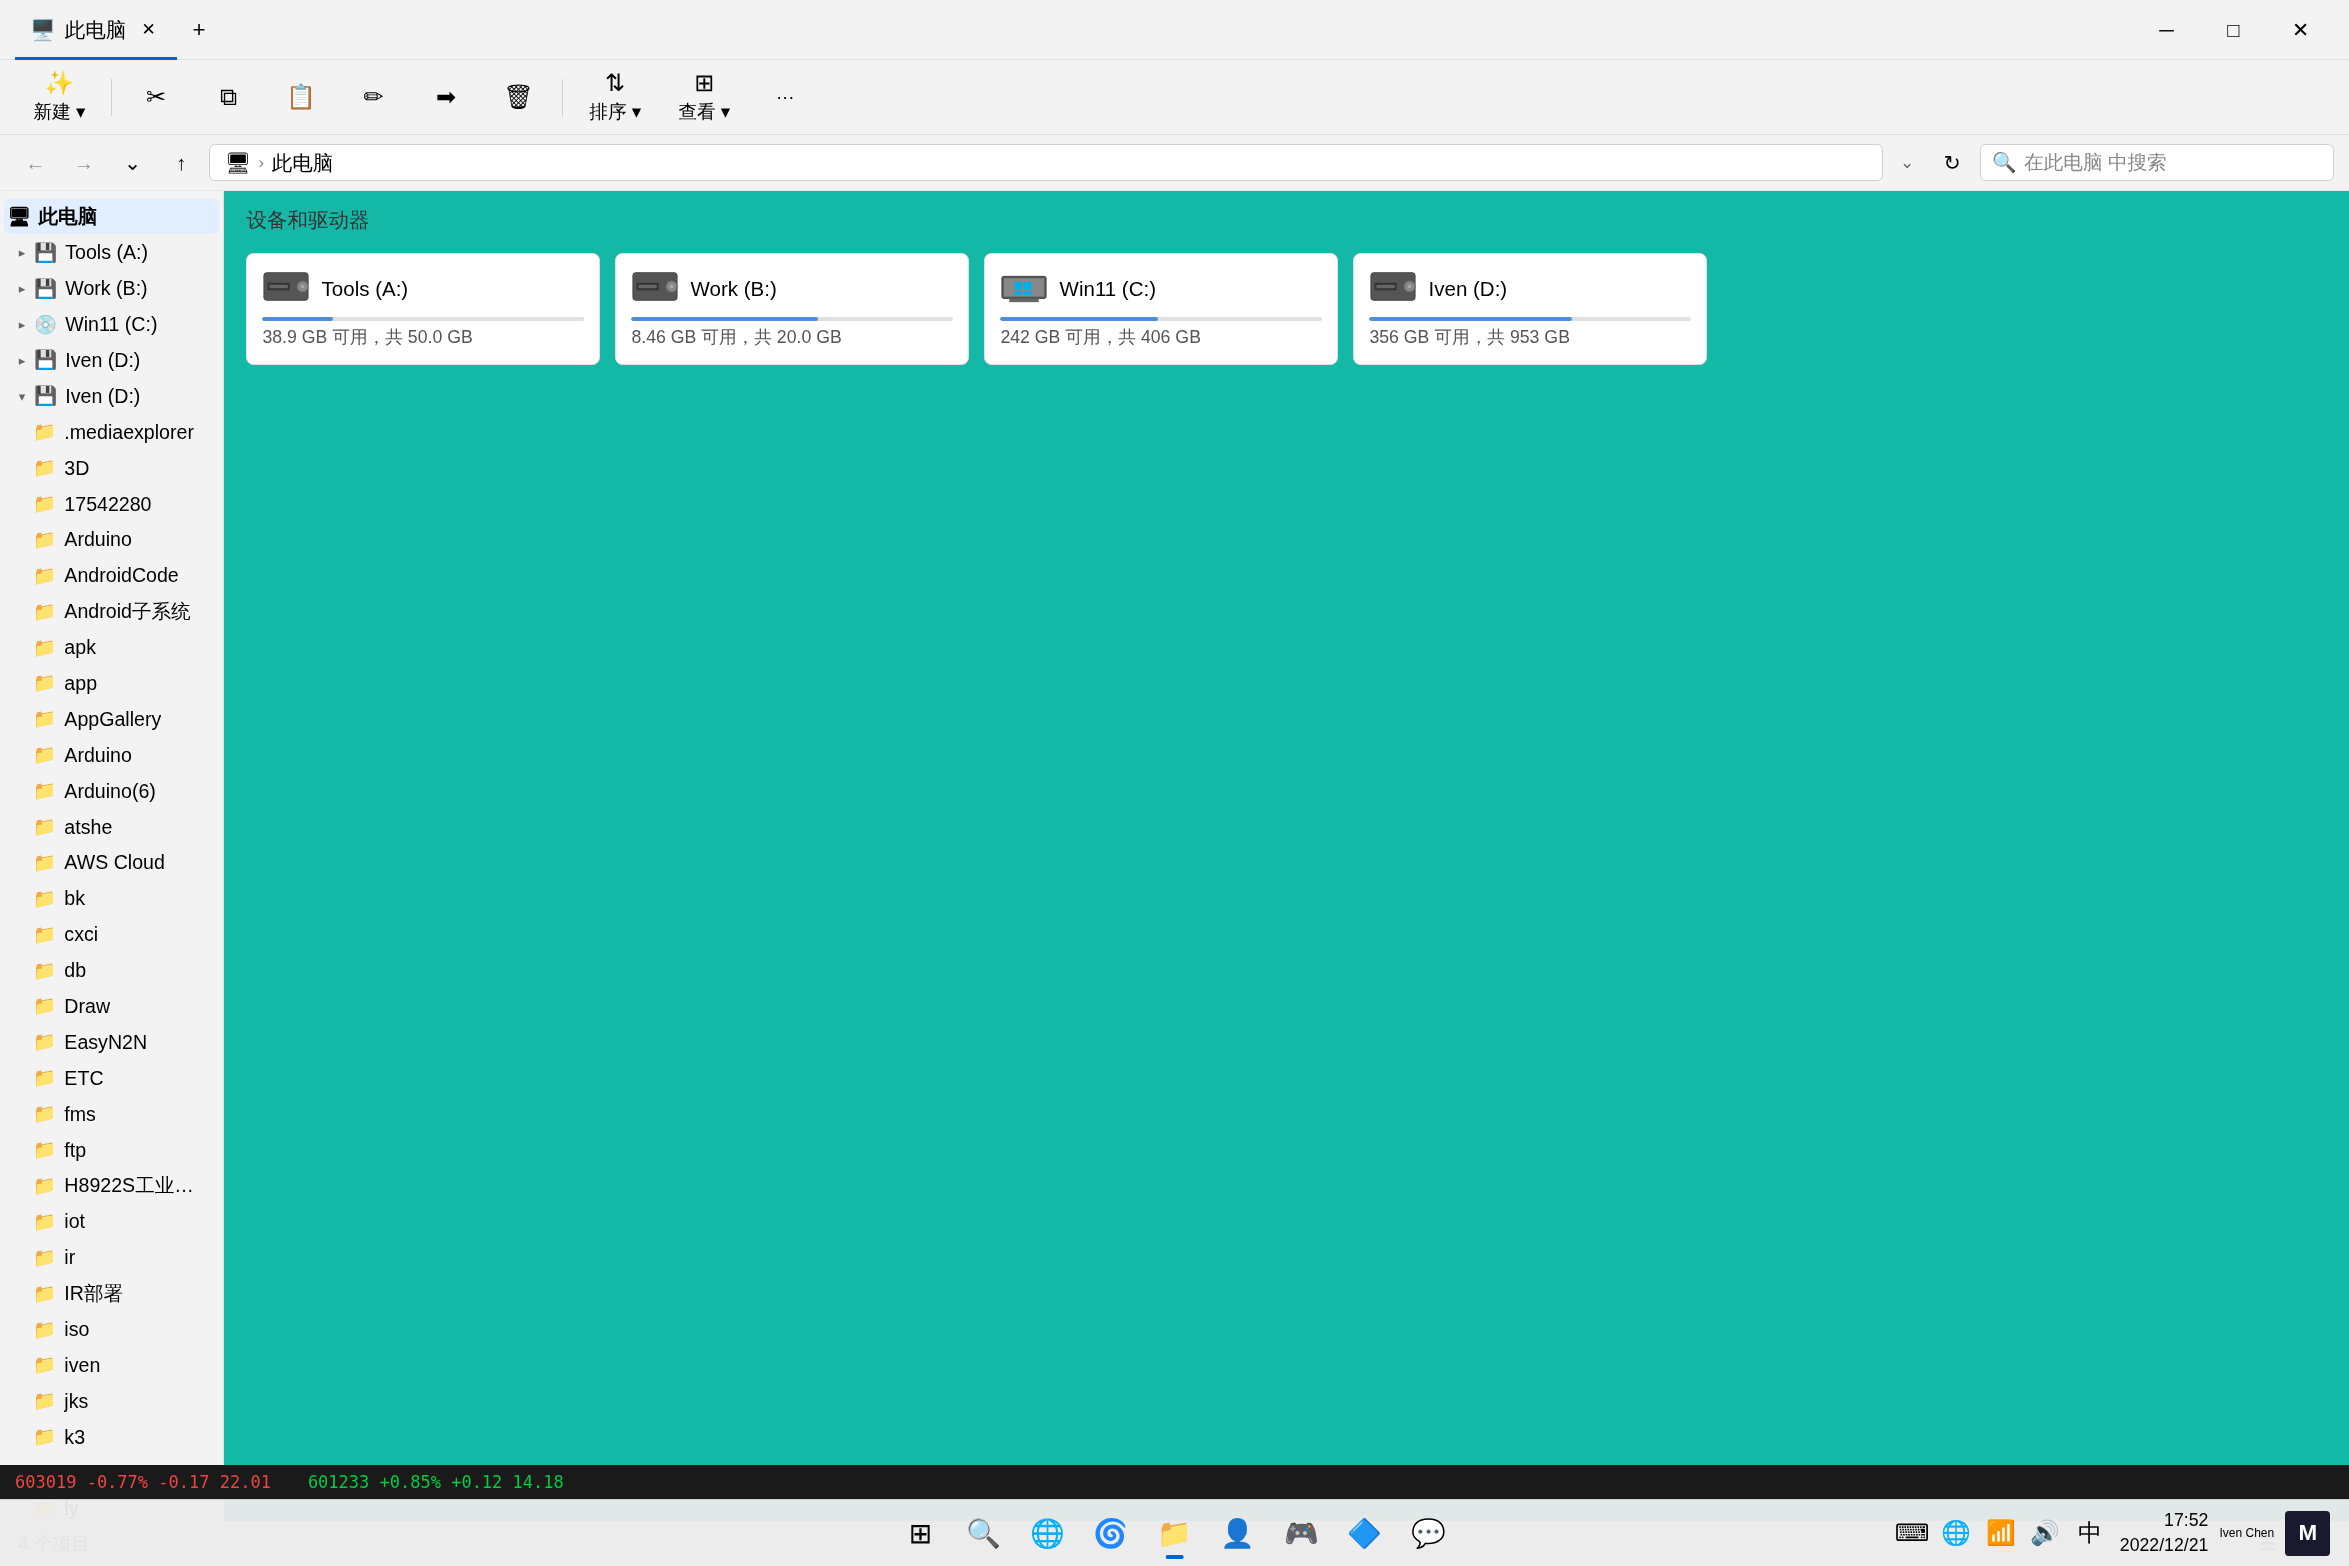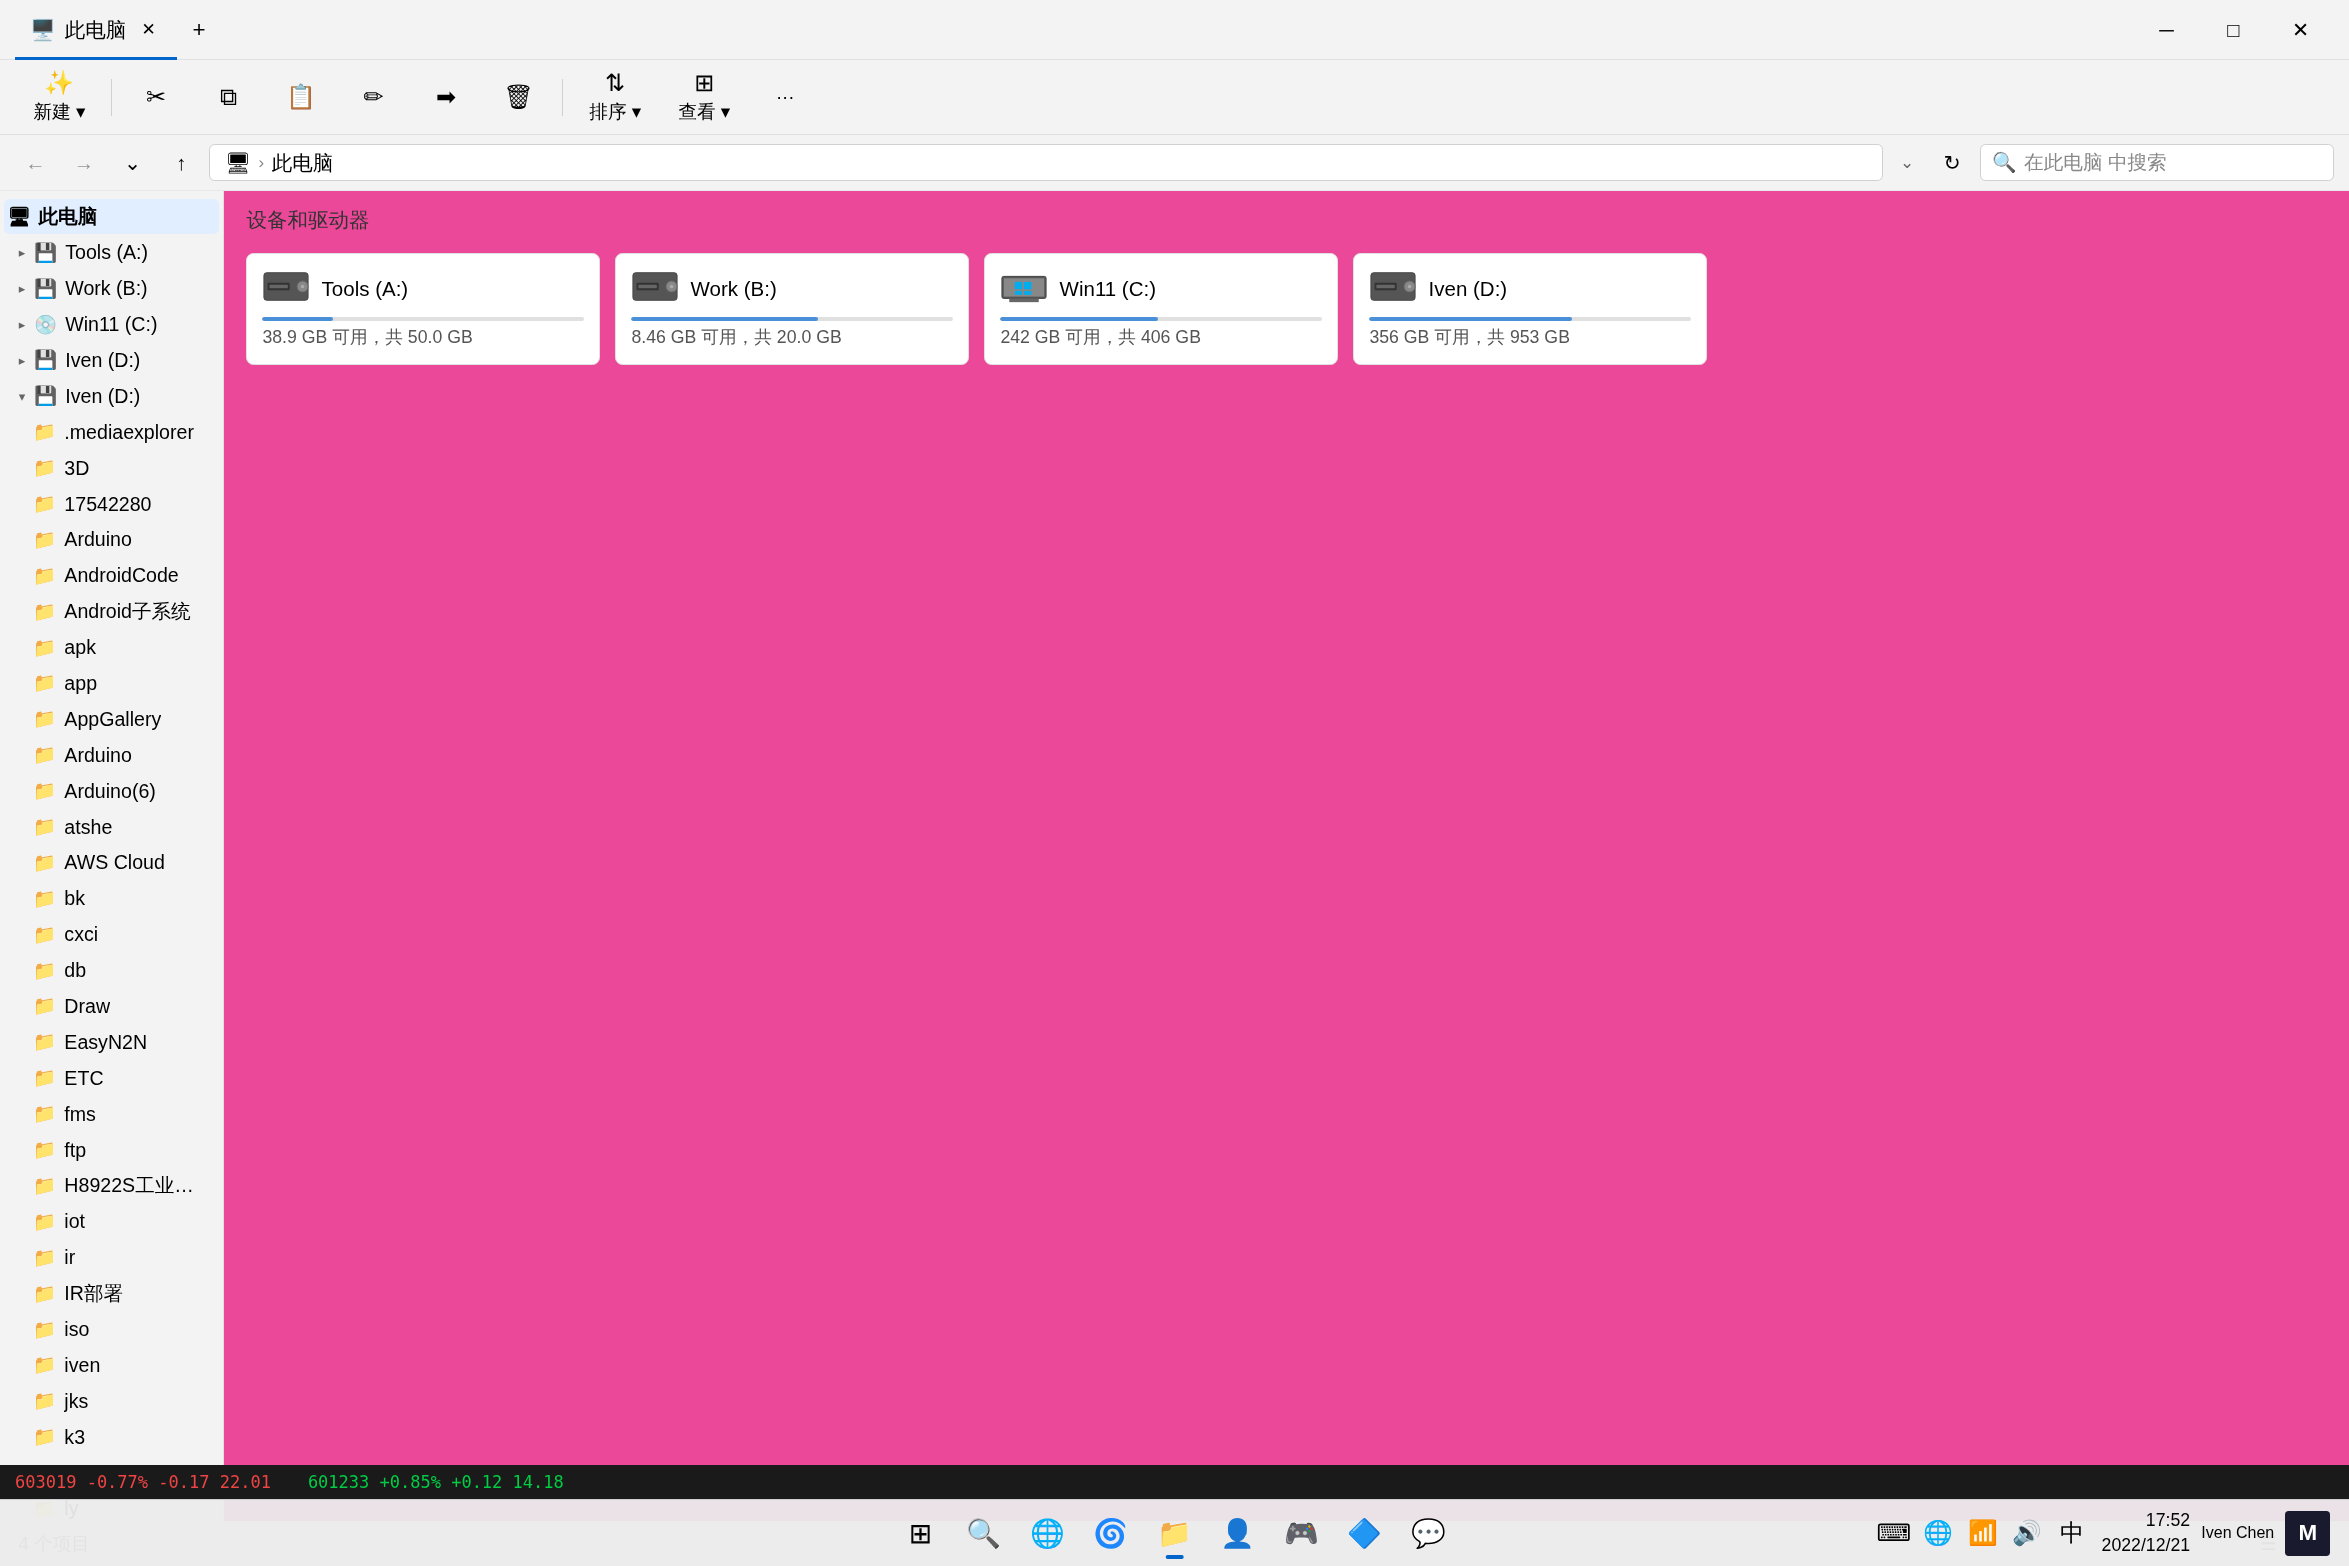--- a/index.html
+++ b/index.html
@@ -173,21 +173,21 @@
       text-overflow: ellipsis;
     }
     .sidebar-item.active { background: #e0eeff; font-weight: 600; }
     .sidebar-icon { font-size: 18.6px; flex-shrink: 0; }
     .sidebar-expand { font-size: 13px; color: #666; margin-right: 1.9px; flex-shrink: 0; }
     .sidebar-item-text { overflow: hidden; text-overflow: ellipsis; }
 
     
     .content {
       flex: 1;
-      background: #ec4899;
+      background: #14b8a6;
       overflow-y: auto;
       padding: 15px 22.4px;
     }
     .content::-webkit-scrollbar { width: 7.5px; }
     .content::-webkit-scrollbar-thumb { background: #c0c0c0; border-radius: 3.7px; }
 
     .section-header {
       font-size: 20.5px;
       color: #333;
       margin-bottom: 18.6px;
@@ -732,17 +732,17 @@
     <div class="taskbar-icon">⌨</div>
         <div class="taskbar-icon">🌐</div>
         <div class="taskbar-icon">📶</div>
         <div class="taskbar-icon">🔊</div>
         <div class="taskbar-icon">中</div>
       </div>
     <div class="taskbar-right-text">
       <div>17:52</div>
       <div>2022/12/21</div>
     </div>
-    <div style="font-size:16px;">Iven Chen</div>
+    <div style="font-size:12px;">Iven Chen</div>
     <div style="width:45px;height:45px;background:#1a1a2e;color:white;display:flex;align-items:center;justify-content:center;font-size:22.4px;font-weight:bold;border-radius:3.7px;">M</div>
   </div>
 </div>
 
 
 </body></html>

